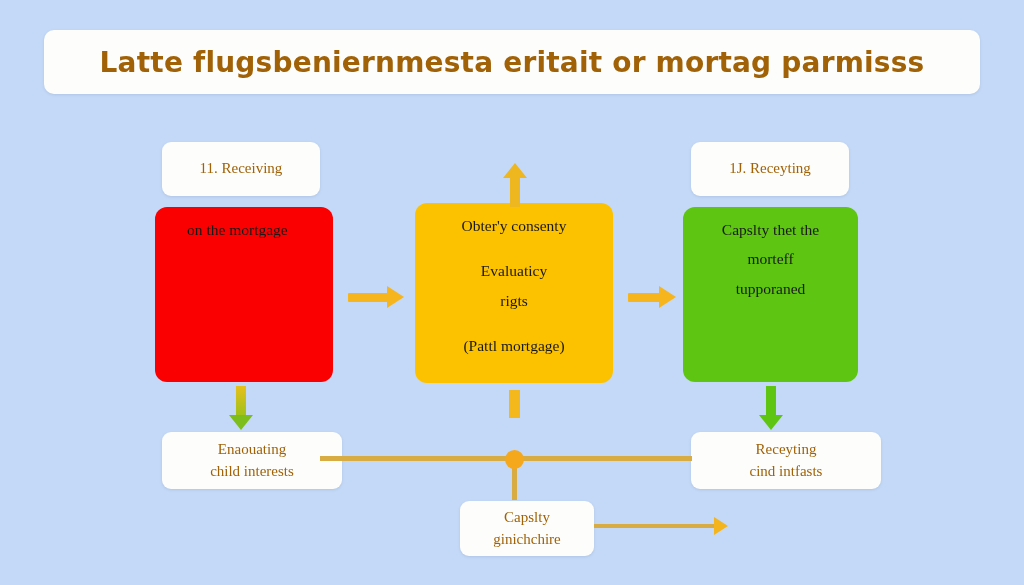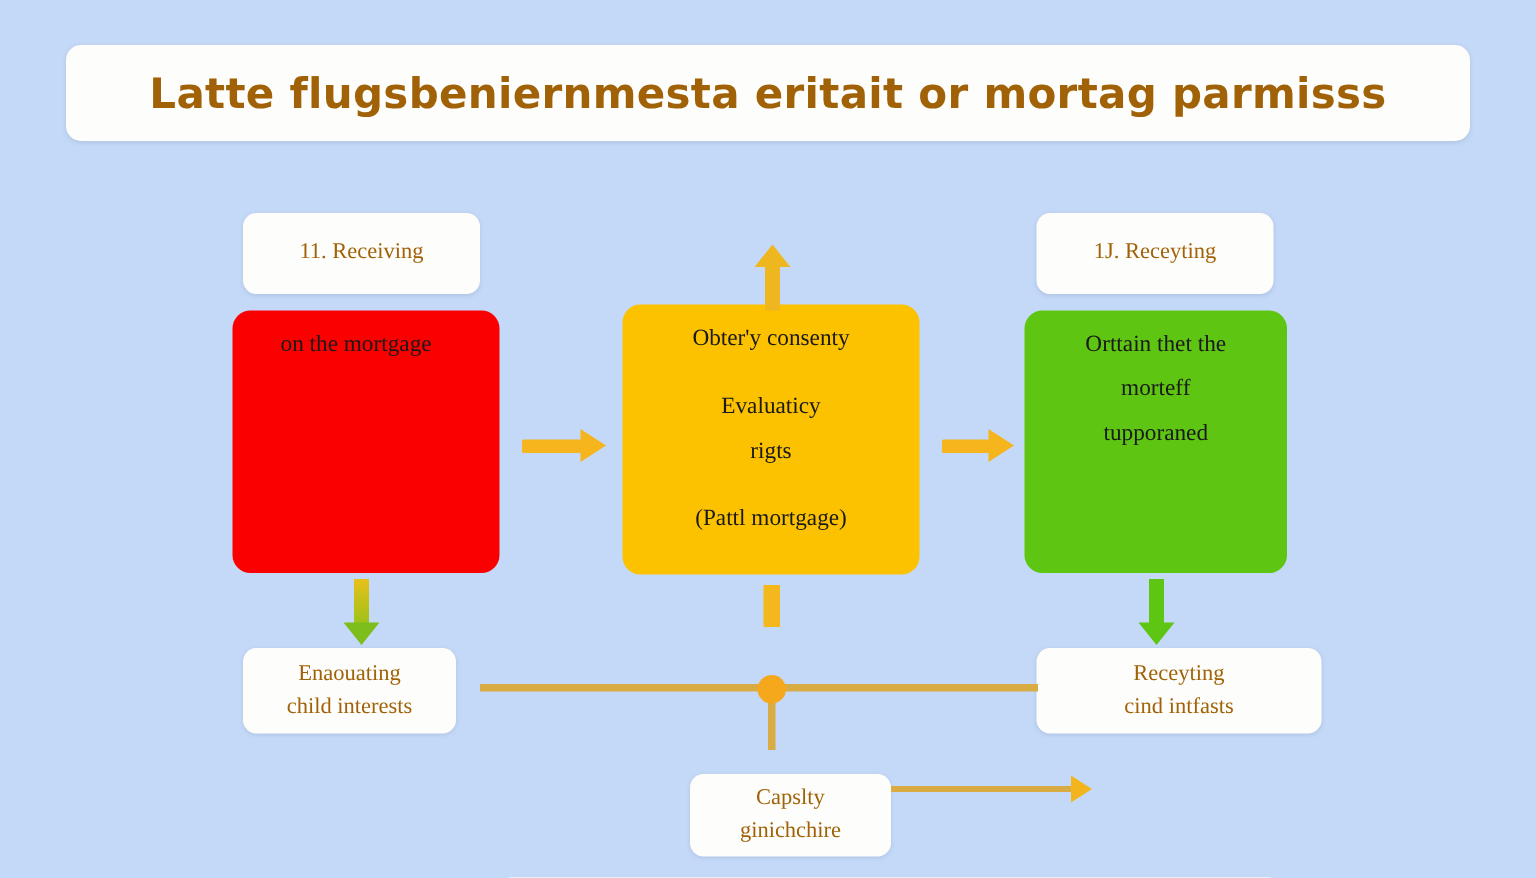--- a/index.html
+++ b/index.html
@@ -52,23 +52,23 @@
     text-align: center;
     color: #a16207;
     font-size: 15px;
     line-height: 1.45;
     padding: 4px 8px;
     box-sizing: border-box;
   }
 
   #card-receiving { left: 162px; top: 142px; width: 158px; height: 54px; }
   #card-pagirical { left: 691px; top: 142px; width: 158px; height: 54px; }
-  #card-child-interests { left: 162px; top: 432px; width: 142px; height: 57px; }
+  #card-child-interests { left: 162px; top: 432px; width: 180px; height: 57px; }
   #card-cind-intfasts { left: 691px; top: 432px; width: 190px; height: 57px; }
-  #card-capslty { left: 460px; top: 516px; width: 134px; height: 55px; }
+  #card-capslty { left: 460px; top: 501px; width: 134px; height: 55px; }
 
   
   .process-box {
     position: absolute;
     border-radius: 12px;
     display: flex;
     flex-direction: column;
     align-items: center;
     justify-content: flex-start;
     text-align: center;
@@ -210,21 +210,21 @@
   <div class="process-box" id="box-yellow">
     <span class="box-line">Obter'y consenty</span>
     <div class="box-gap"></div>
     <span class="box-line">Evaluaticy</span>
     <span class="box-line">rigts</span>
     <div class="box-gap"></div>
     <span class="box-line">(Pattl mortgage)</span>
   </div>
 
   <div class="process-box" id="box-green">
-    <span class="box-line">Orttain thet the</span>
+    <span class="box-line">Capslty thet the</span>
     <span class="box-line">morteff</span>
     <span class="box-line">tupporaned</span>
   </div>
 
   <div class="conn" id="arrow-red-yellow">
     <div class="h-arrow-shaft" style="width:40px"></div>
     <div class="h-arrow-head" style="left:39px"></div>
   </div>
 
   <div class="conn" id="arrow-yellow-green">

